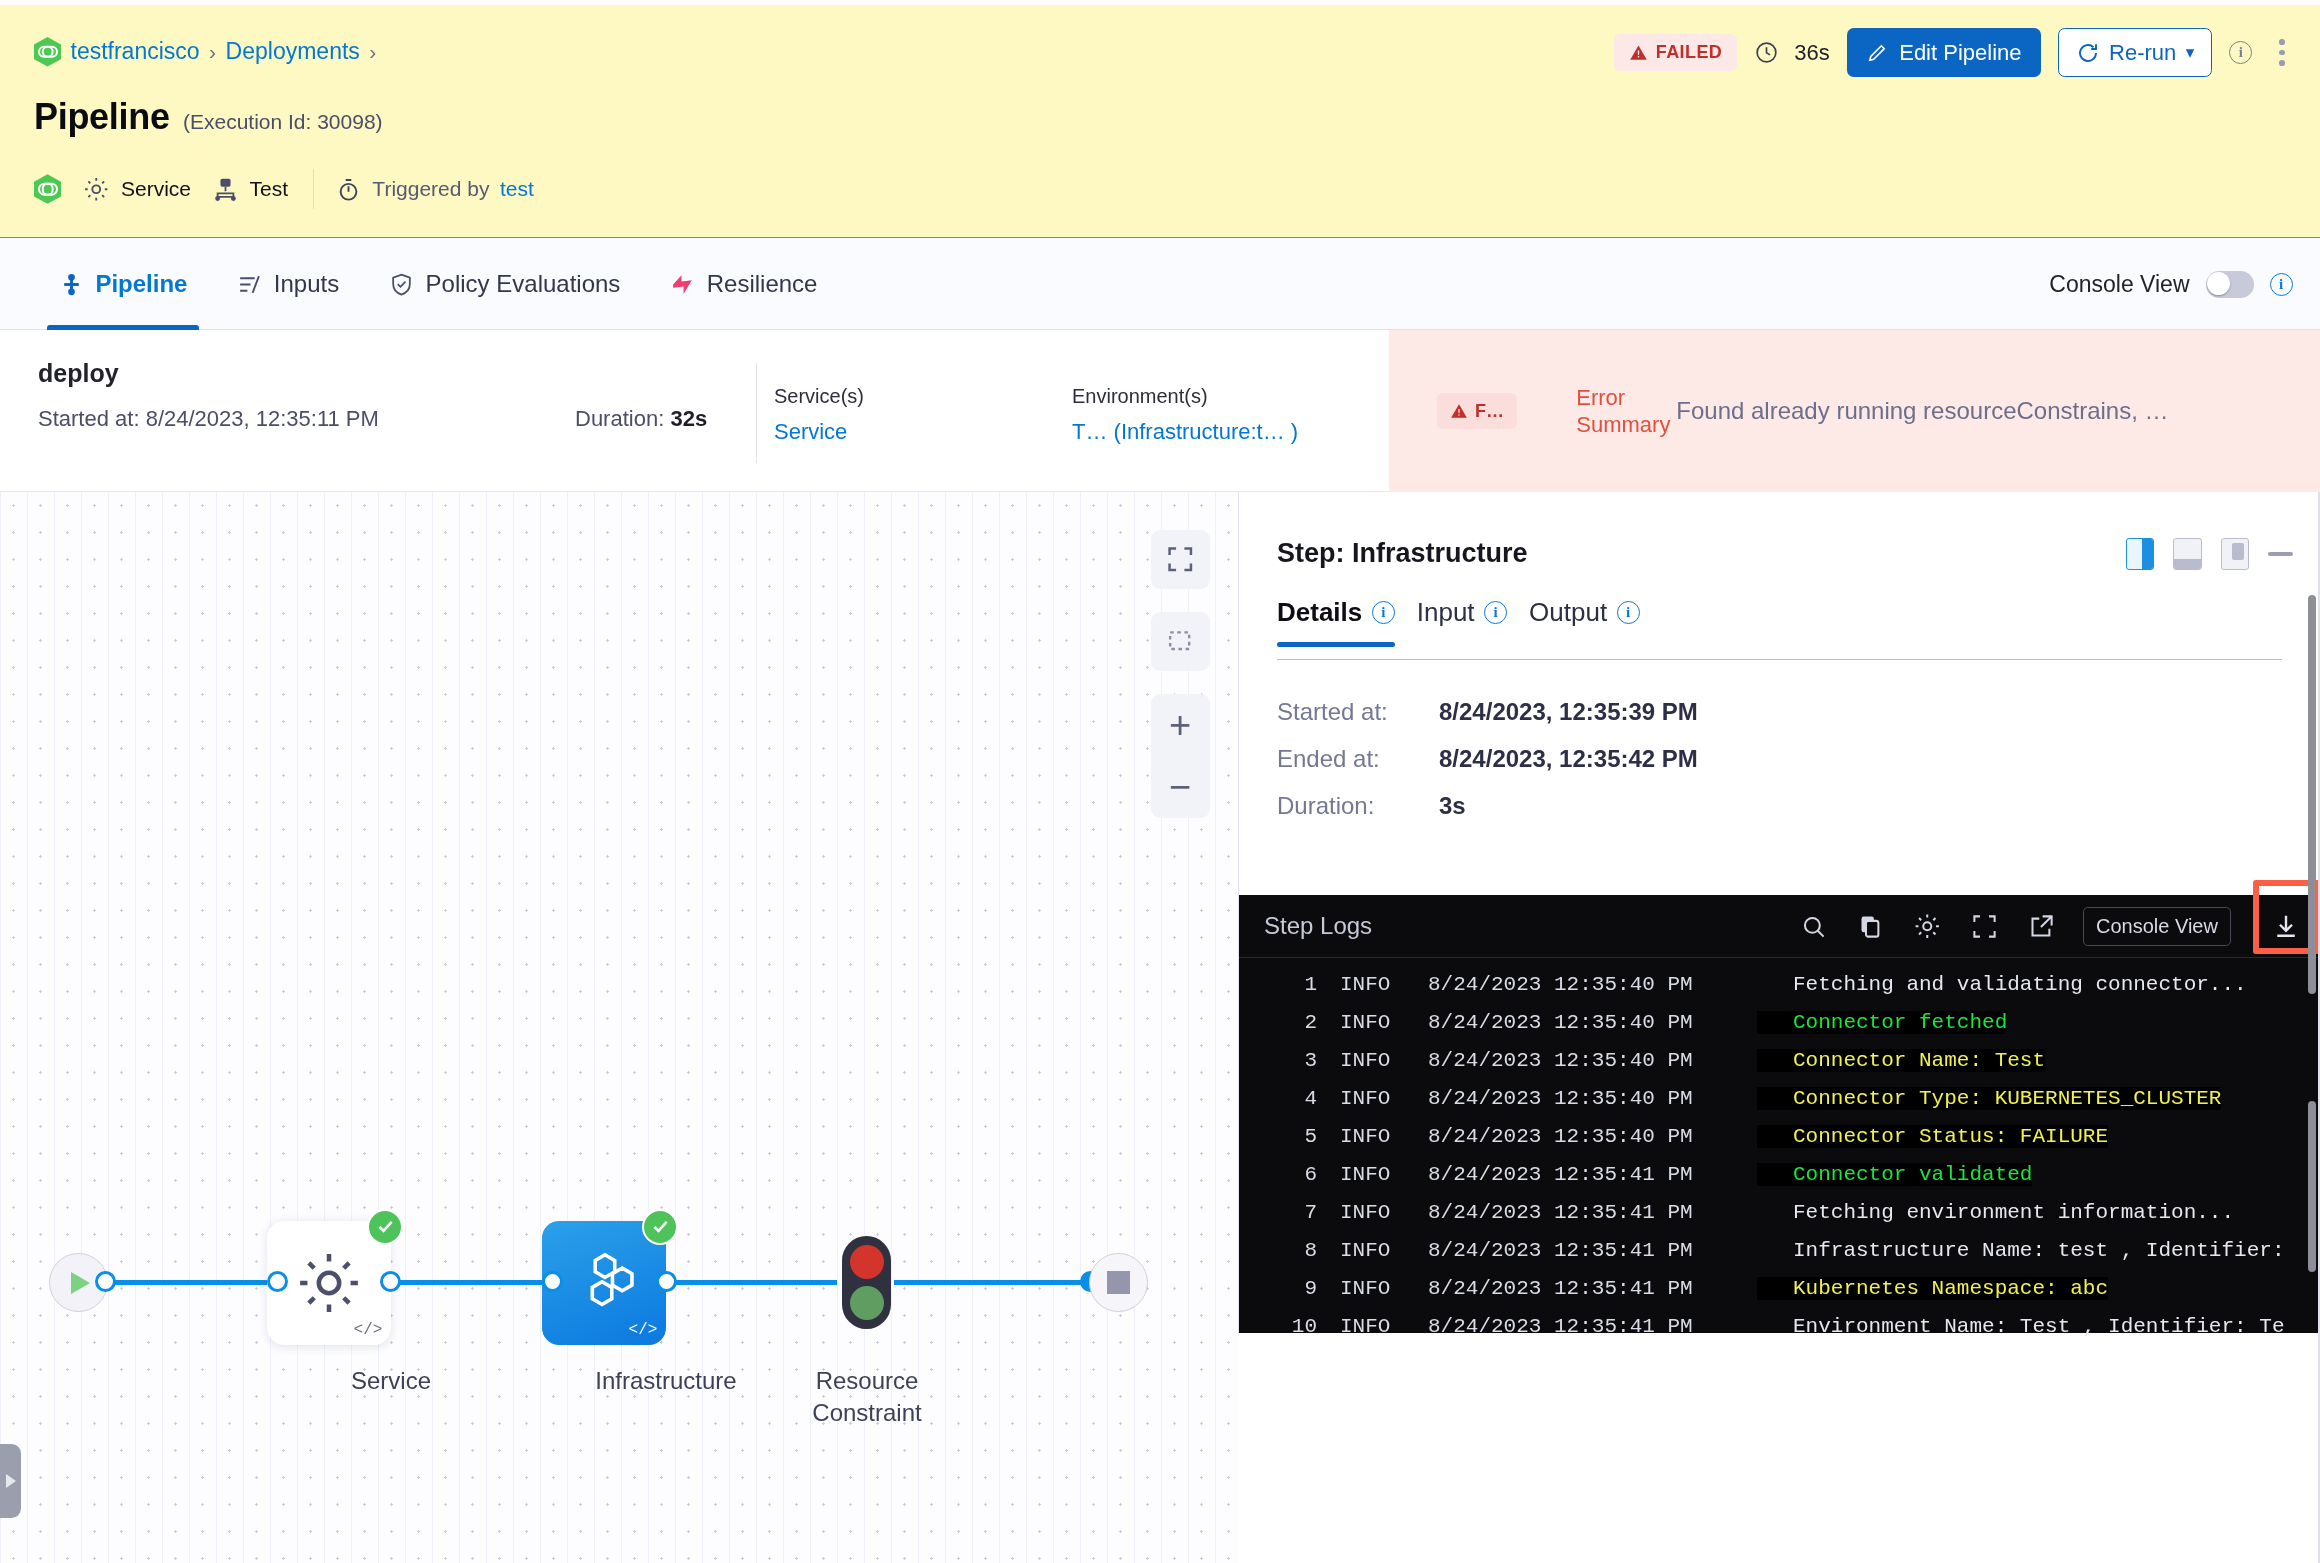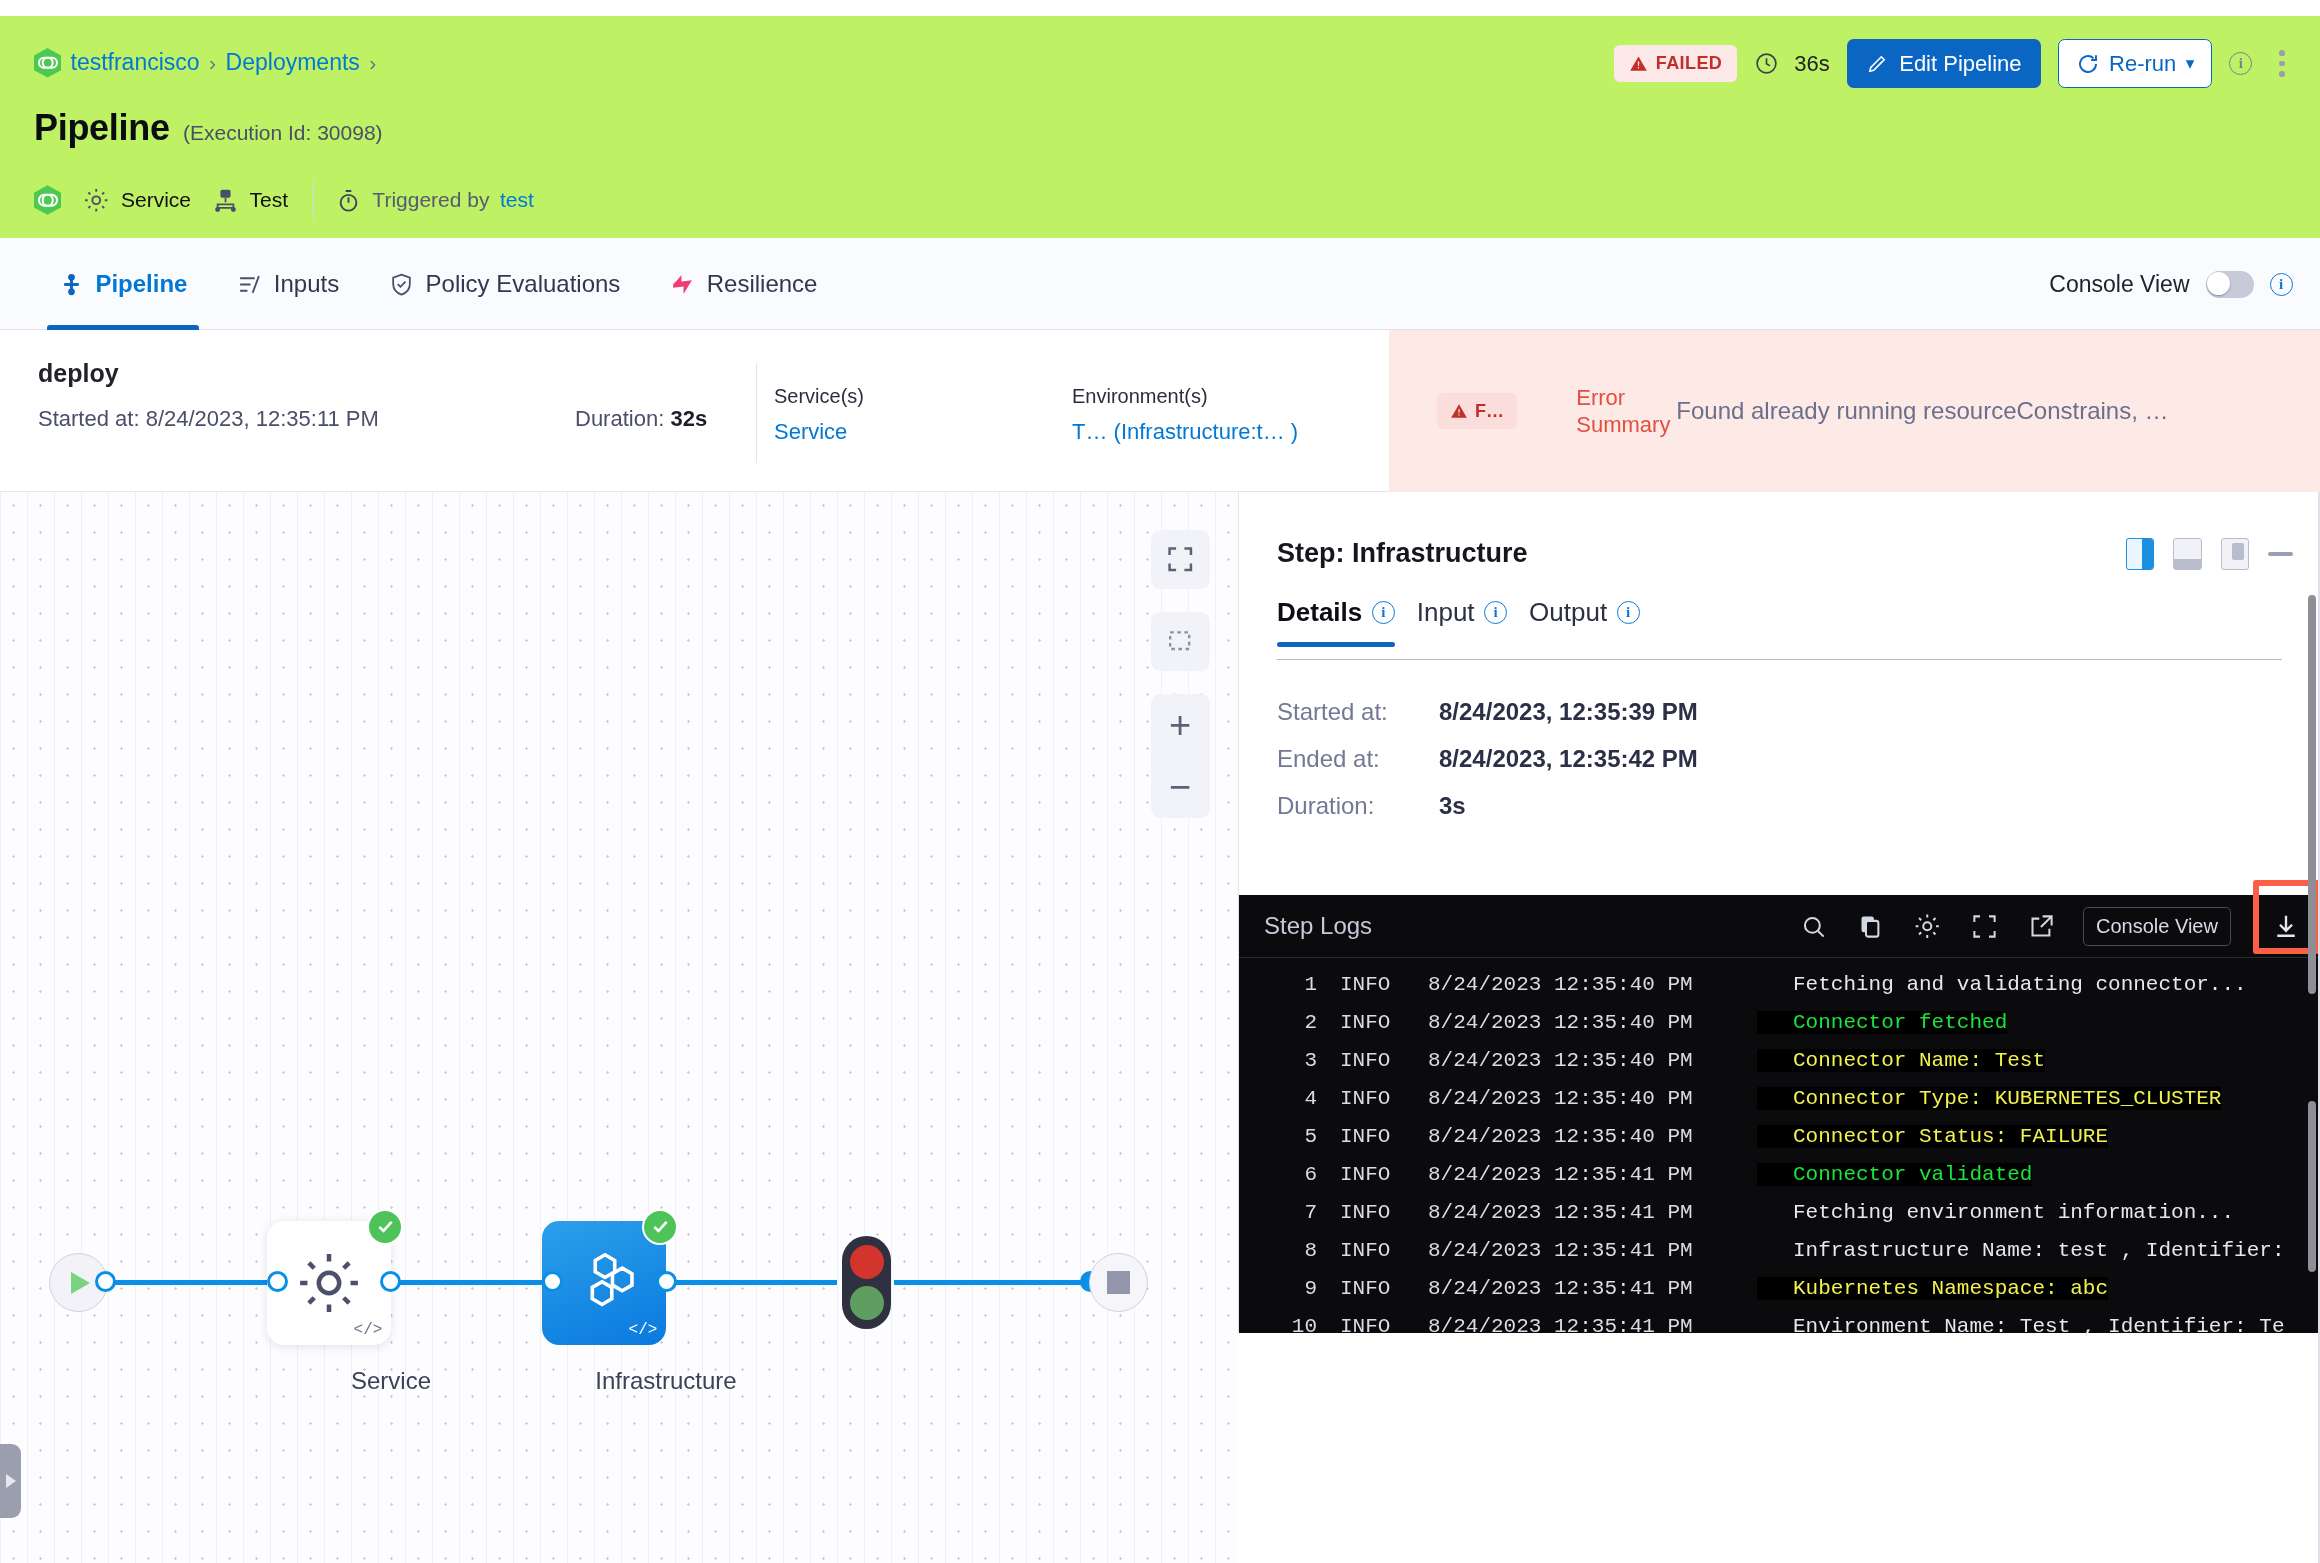--- a/index.html
+++ b/index.html
@@ -8,23 +8,23 @@
     width: 2321px; height: 1564px;
     font-family: "Liberation Sans", sans-serif;
     background: #fff;
     color: #22222a;
     overflow: hidden;
     position: relative;
   }
 
   
   .topbar {
-    position:absolute; left:0; top:16px; width:2321px; height:238px;
-    background:#bef264;
-    border-bottom:2px solid #14b8a6;
+    position:absolute; left:0; top:5px; width:2321px; height:238px;
+    background:#fef9c3;
+    border-bottom:6px solid #14b8a6;
   }
   .breadcrumb {
     position:absolute; left:34px; top:32px;
     display:flex; align-items:center; gap:9.5px;
     font-size:23px;
   }
   .hex {
     width:27px; height:29.5px; display:inline-block; position:relative;
     background:#4dc952;
     clip-path: polygon(50% 0%, 100% 25%, 100% 75%, 50% 100%, 0% 75%, 0% 25%);
@@ -497,20 +497,24 @@
     </span>
     <span class="code-tag w">&lt;/&gt;</span>
   </div>
   <div class="port" style="left:542px; top:779px;"></div>
   <div class="port" style="left:656px; top:779px;"></div>
   <div class="node-label" style="left:547px; top:873px;">Infrastructure</div>
 
   <div class="traffic">
     <i class="r"></i>
     <i class="g"></i>
+  </div>
+  <div class="node-label" style="left:748px; top:873px;">
+    <div>Resource</div>
+    <div>Constraint</div>
   </div>
 
   <div class="port solid" style="left:1080px; top:779px;"></div>
   <div class="endnode">
       <i></i>
     </div>
 
   <div class="zoomgroup">
     <div class="zbtn">
       <svg width="28.5" height="28.5" viewBox="0 0 24 24" fill="none" stroke="#5c6078" stroke-width="2.1">

